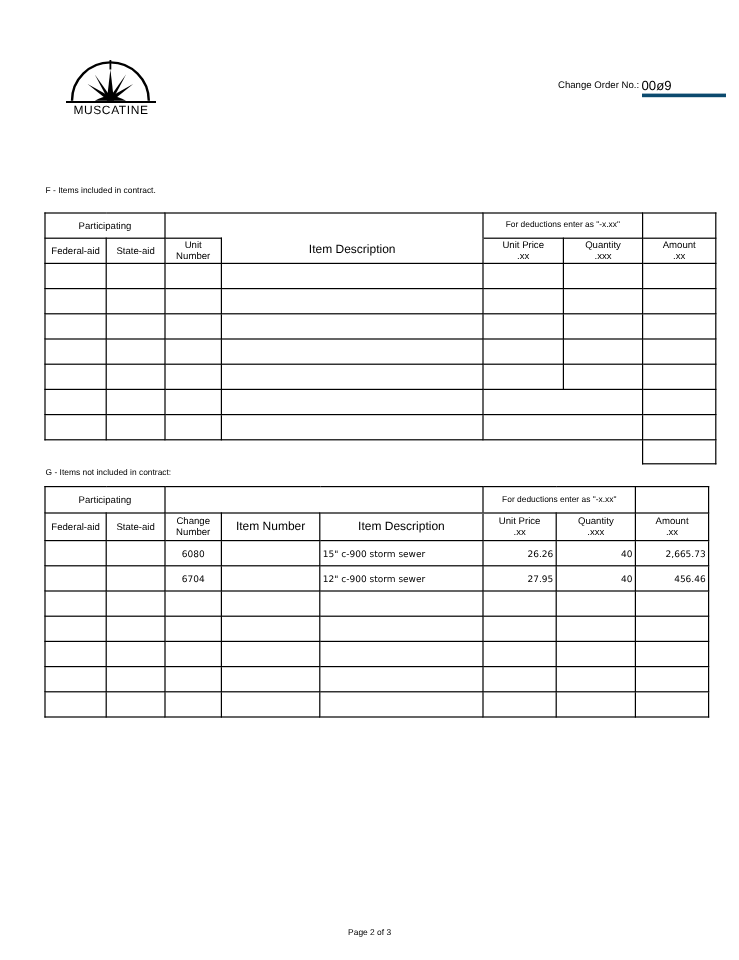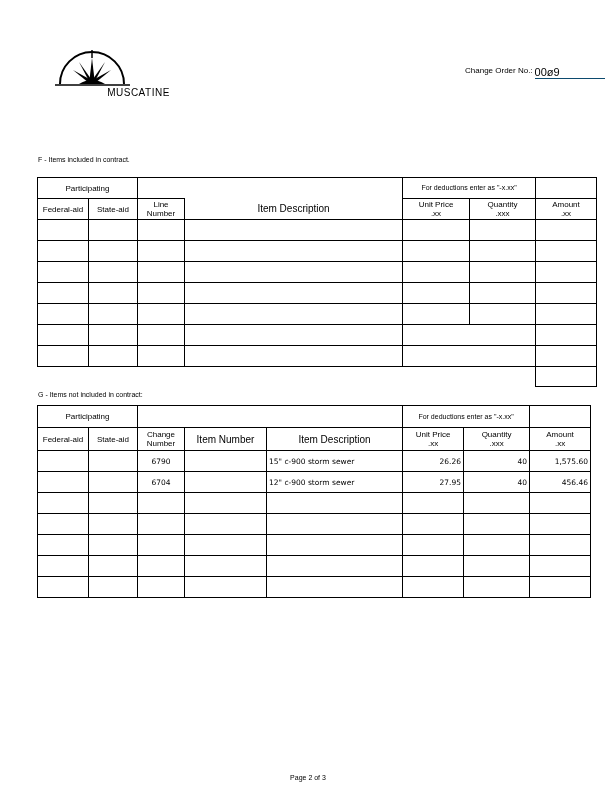--- a/index.html
+++ b/index.html
@@ -1,21 +1,21 @@
 <!DOCTYPE html>
 <html><head>
 <meta charset="utf-8">
 <style>
   html, body { margin:0; padding:0; background:#fff; }
   body { width:616px; height:800px; position:relative; overflow:hidden; font-family:"Liberation Sans", sans-serif; color:#000; }
   .abs { position:absolute; }
   .logo { left:55px; top:48px; width:75px; height:55px; }
-  .logo-text { position:absolute; left:0; top:39px; width:75px; text-align:center; font-size:10px; letter-spacing:0.5px;margin-left:46px; }
+  .logo-text { position:absolute; left:0; top:39px; width:75px; text-align:center; font-size:10px; letter-spacing:0.5px; }
   .co { left:465px; top:66px; font-size:8px; display:flex; align-items:flex-start; }
-  .co .num { display:inline-block; width:70px; border-bottom:1px solid #0c4a6e; font-size:11px; margin-left:2px; font-family:"Liberation Sans", sans-serif; }
+  .co .num { display:inline-block; width:70px; border-bottom:3px solid #0c4a6e; font-size:11px; margin-left:2px; font-family:"Liberation Sans", sans-serif; }
   .sec-label { font-size:7px; }
   table.grid { position:absolute; border-collapse:collapse; table-layout:fixed; }
   table.grid td { border:1px solid #000; font-size:8px; text-align:center; vertical-align:middle; padding:0 2px; line-height:9px; }
   table.grid td.num { text-align:right; font-size:8.5px; font-family:"DejaVu Sans", sans-serif; font-size:7.5px;margin-top:20px; }
   table.grid td.desc { text-align:left; font-family:"DejaVu Sans", sans-serif; font-size:7.5px; }
   table.grid td.cn { font-family:"DejaVu Sans", sans-serif; font-size:7.5px; }
   .big { font-size:10px !important; }
   .nb { border:none !important; }
   .footer { left:0; width:616px; top:774px; text-align:center; font-size:7px; }
 </style>
@@ -57,21 +57,21 @@
   <tbody>
       <tr style="height:21px">
     <td colspan="2">Participating</td>
     <td colspan="2" style="border-bottom:none;border-left:1px solid #000;"></td>
     <td colspan="2" style="font-size:7px;line-height:8px;">For deductions enter as "-x.xx"</td>
     <td></td>
   </tr>
   <tr style="height:21px">
     <td>Federal-aid</td>
     <td>State-aid</td>
-    <td>Line Number</td>
+    <td>Unit Number</td>
     <td class="big" style="border-top:none;">Item Description</td>
     <td><span>Unit Price</span><br><span>.xx</span></td>
     <td><span>Quantity</span><br><span>.xxx</span></td>
     <td><span>Amount</span><br><span>.xx</span></td>
   </tr>
   <tr style="height:21px">
     <td></td>
         <td></td>
         <td></td>
         <td class="desc"></td>
@@ -164,26 +164,26 @@
     <td>Change Number</td>
     <td class="big">Item Number</td>
     <td class="big">Item Description</td>
     <td><span>Unit Price</span><br><span>.xx</span></td>
     <td><span>Quantity</span><br><span>.xxx</span></td>
     <td><span>Amount</span><br><span>.xx</span></td>
   </tr>
   <tr style="height:21px">
     <td></td>
         <td></td>
-        <td class="cn">6790</td>
+        <td class="cn">6080</td>
         <td></td>
         <td class="desc">15" c-900 storm sewer</td>
         <td class="num">26.26</td>
         <td class="num">40</td>
-        <td class="num">1,575.60</td>
+        <td class="num">2,665.73</td>
   </tr>
   <tr style="height:21px">
     <td></td>
         <td></td>
         <td class="cn">6704</td>
         <td></td>
         <td class="desc">12" c-900 storm sewer</td>
         <td class="num">27.95</td>
         <td class="num">40</td>
         <td class="num">456.46</td>

